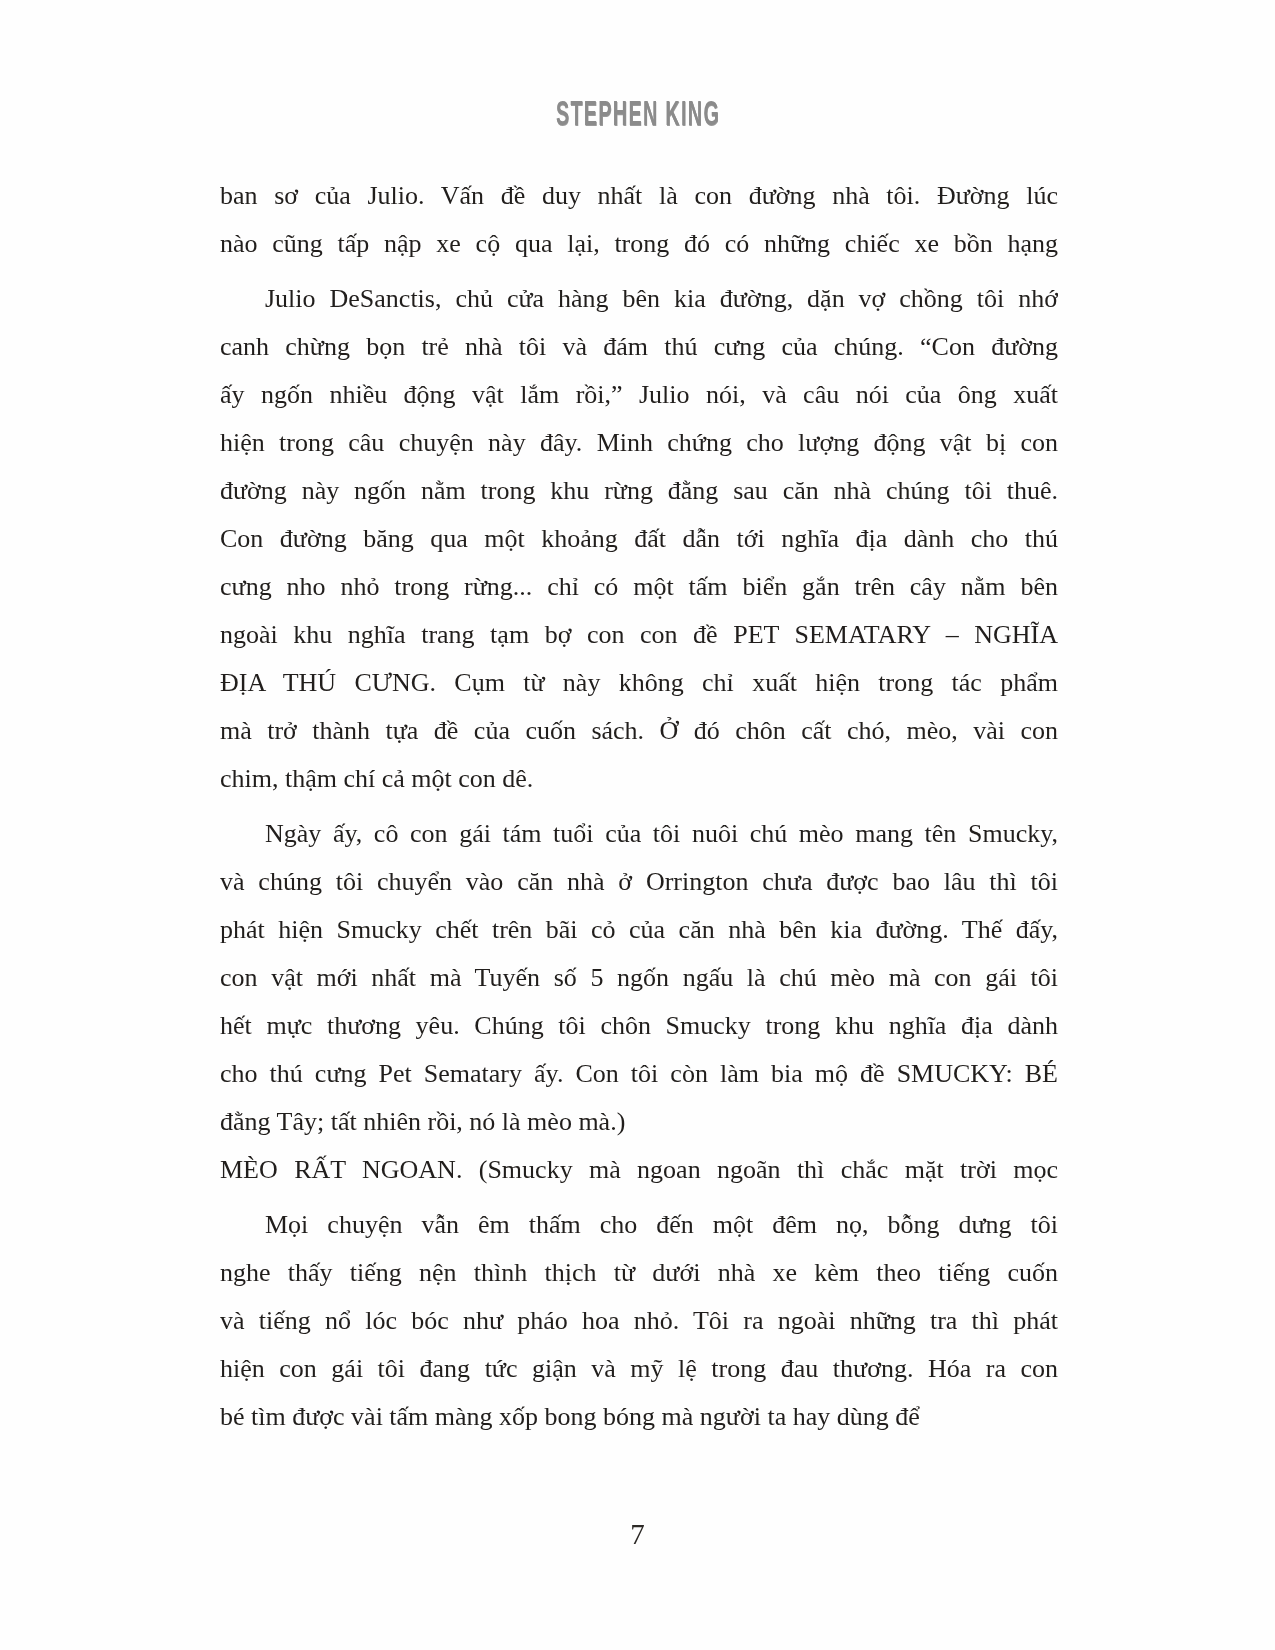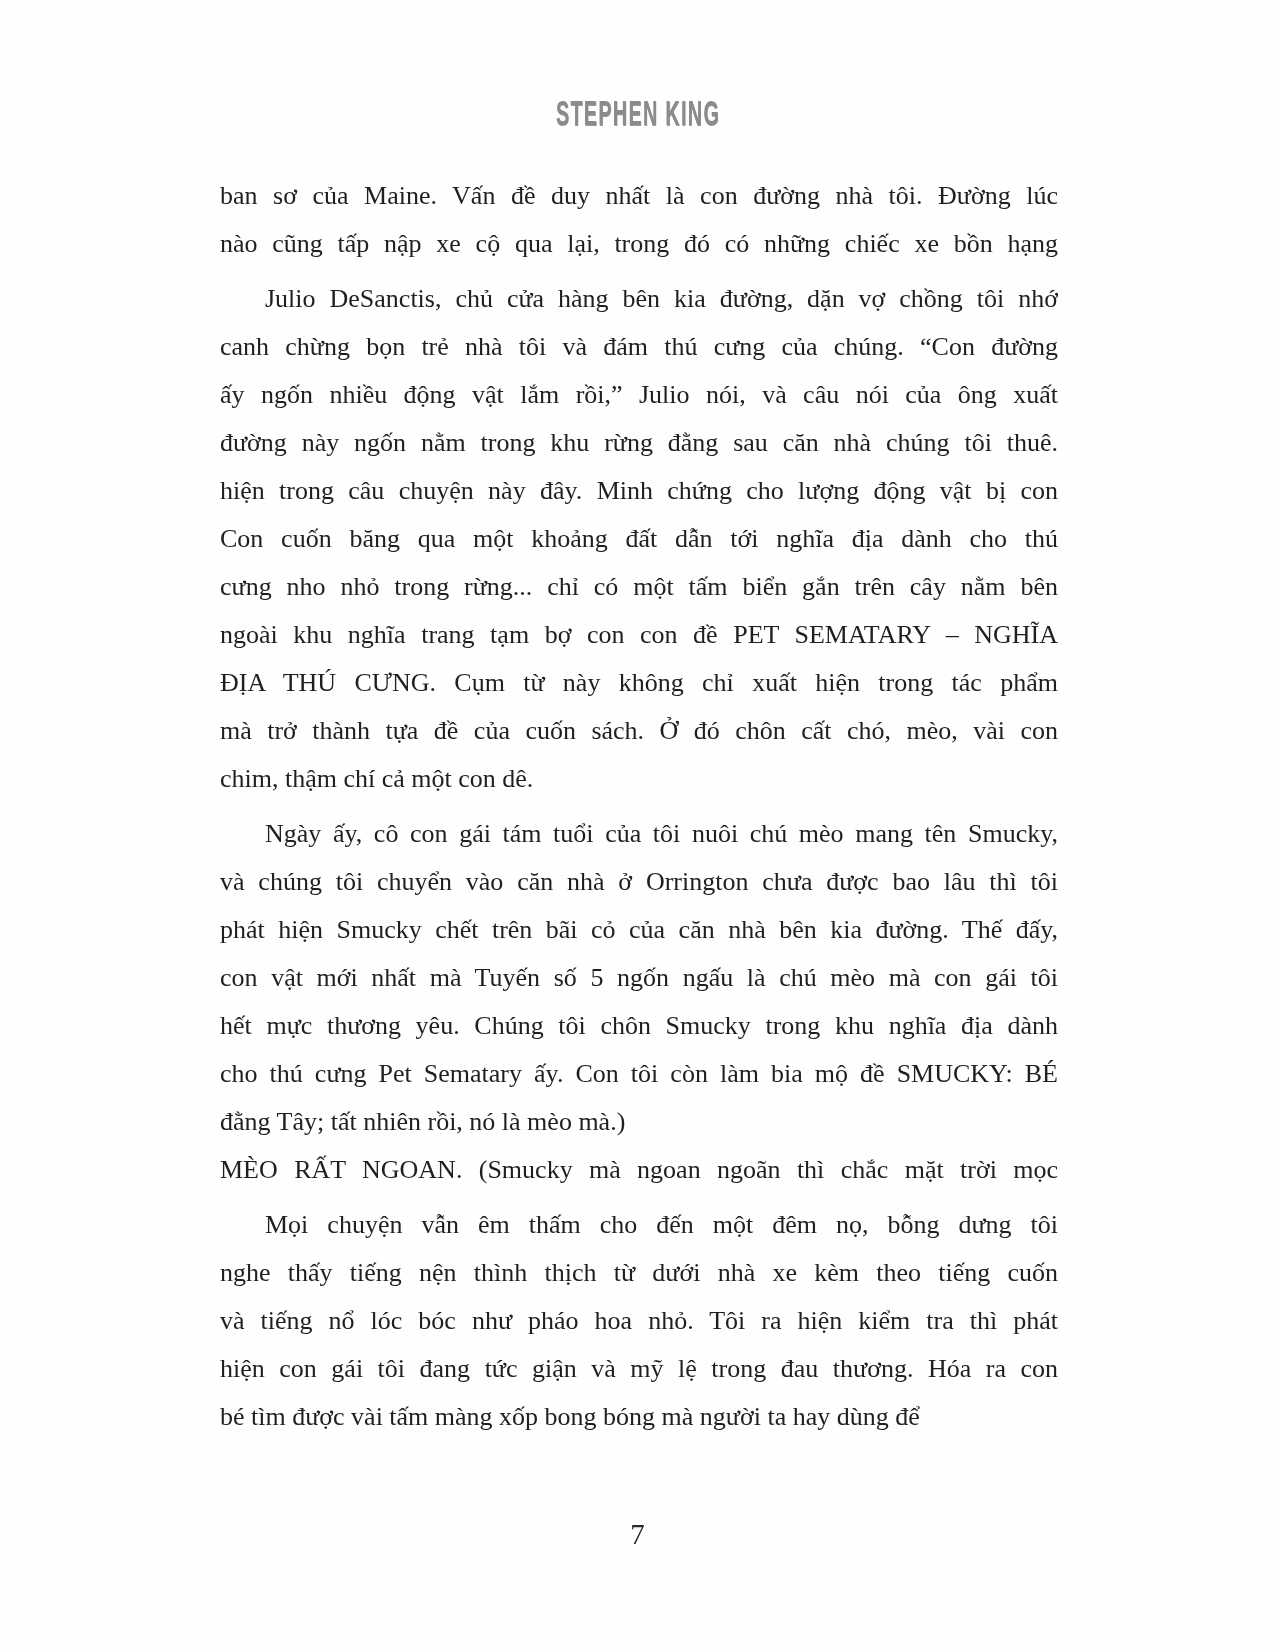--- a/index.html
+++ b/index.html
@@ -65,49 +65,49 @@
   }
 </style>
 </head>
 <body>
 
 <div class="page">
   <div class="running-head">STEPHEN KING</div>
 
   <div class="body-text">
       <div class="para">
-        <div class="line">ban sơ của Maine. Vấn đề duy nhất là con đường nhà tôi. Đường lúc</div>
+        <div class="line">ban sơ của Julio. Vấn đề duy nhất là con đường nhà tôi. Đường lúc</div>
         <div class="line">nào cũng tấp nập xe cộ qua lại, trong đó có những chiếc xe bồn hạng</div>
       </div>
       <div class="para">
         <div class="line indent">Julio DeSanctis, chủ cửa hàng bên kia đường, dặn vợ chồng tôi nhớ</div>
         <div class="line">canh chừng bọn trẻ nhà tôi và đám thú cưng của chúng. “Con đường</div>
         <div class="line">ấy ngốn nhiều động vật lắm rồi,” Julio nói, và câu nói của ông xuất</div>
+        <div class="line">hiện trong câu chuyện này đây. Minh chứng cho lượng động vật bị con</div>
         <div class="line">đường này ngốn nằm trong khu rừng đằng sau căn nhà chúng tôi thuê.</div>
-        <div class="line">hiện trong câu chuyện này đây. Minh chứng cho lượng động vật bị con</div>
-        <div class="line">Con cuốn băng qua một khoảng đất dẫn tới nghĩa địa dành cho thú</div>
+        <div class="line">Con đường băng qua một khoảng đất dẫn tới nghĩa địa dành cho thú</div>
         <div class="line">cưng nho nhỏ trong rừng... chỉ có một tấm biển gắn trên cây nằm bên</div>
         <div class="line">ngoài khu nghĩa trang tạm bợ con con đề PET SEMATARY – NGHĨA</div>
         <div class="line">ĐỊA THÚ CƯNG. Cụm từ này không chỉ xuất hiện trong tác phẩm</div>
         <div class="line">mà trở thành tựa đề của cuốn sách. Ở đó chôn cất chó, mèo, vài con</div>
         <div class="line last">chim, thậm chí cả một con dê.</div>
       </div>
       <div class="para">
         <div class="line indent">Ngày ấy, cô con gái tám tuổi của tôi nuôi chú mèo mang tên Smucky,</div>
         <div class="line">và chúng tôi chuyển vào căn nhà ở Orrington chưa được bao lâu thì tôi</div>
         <div class="line">phát hiện Smucky chết trên bãi cỏ của căn nhà bên kia đường. Thế đấy,</div>
         <div class="line">con vật mới nhất mà Tuyến số 5 ngốn ngấu là chú mèo mà con gái tôi</div>
         <div class="line">hết mực thương yêu. Chúng tôi chôn Smucky trong khu nghĩa địa dành</div>
         <div class="line">cho thú cưng Pet Sematary ấy. Con tôi còn làm bia mộ đề SMUCKY: BÉ</div>
         <div class="line last">đằng Tây; tất nhiên rồi, nó là mèo mà.)</div>
         <div class="line">MÈO RẤT NGOAN. (Smucky mà ngoan ngoãn thì chắc mặt trời mọc</div>
       </div>
       <div class="para">
         <div class="line indent">Mọi chuyện vẫn êm thấm cho đến một đêm nọ, bỗng dưng tôi</div>
         <div class="line">nghe thấy tiếng nện thình thịch từ dưới nhà xe kèm theo tiếng cuốn</div>
-        <div class="line">và tiếng nổ lóc bóc như pháo hoa nhỏ. Tôi ra hiện kiểm tra thì phát</div>
+        <div class="line">và tiếng nổ lóc bóc như pháo hoa nhỏ. Tôi ra ngoài những tra thì phát</div>
         <div class="line">hiện con gái tôi đang tức giận và mỹ lệ trong đau thương. Hóa ra con</div>
         <div class="line last">bé tìm được vài tấm màng xốp bong bóng mà người ta hay dùng để</div>
       </div>
     </div>
 
   <div class="page-number">7</div>
 </div>
 
 </body></html>

